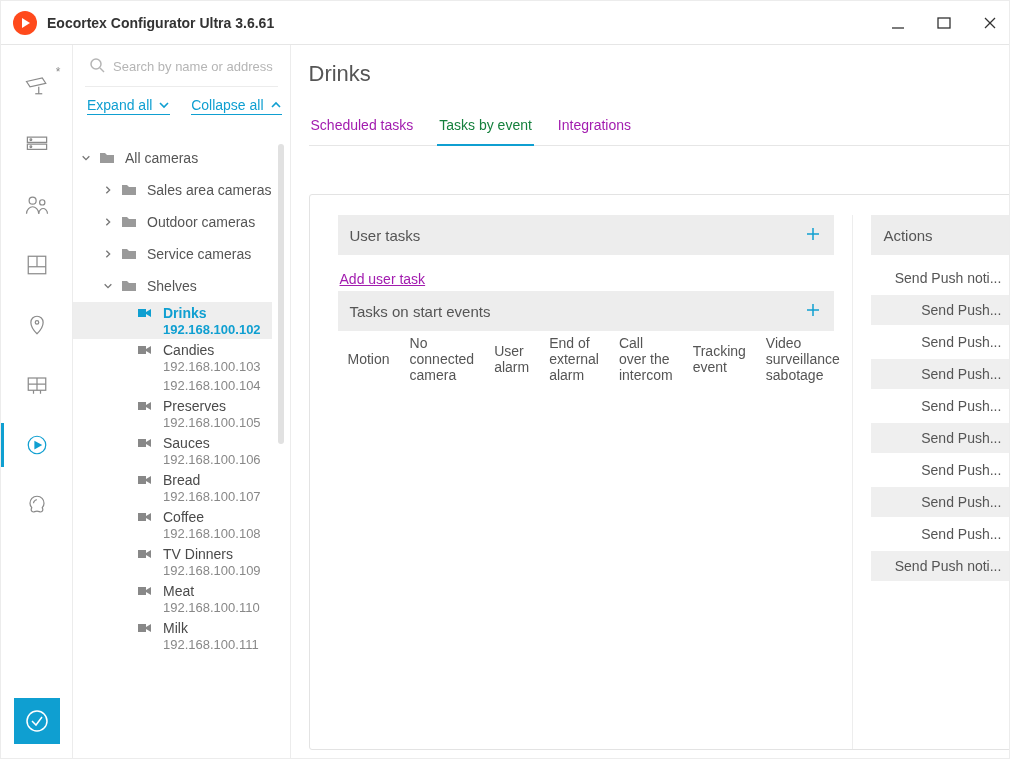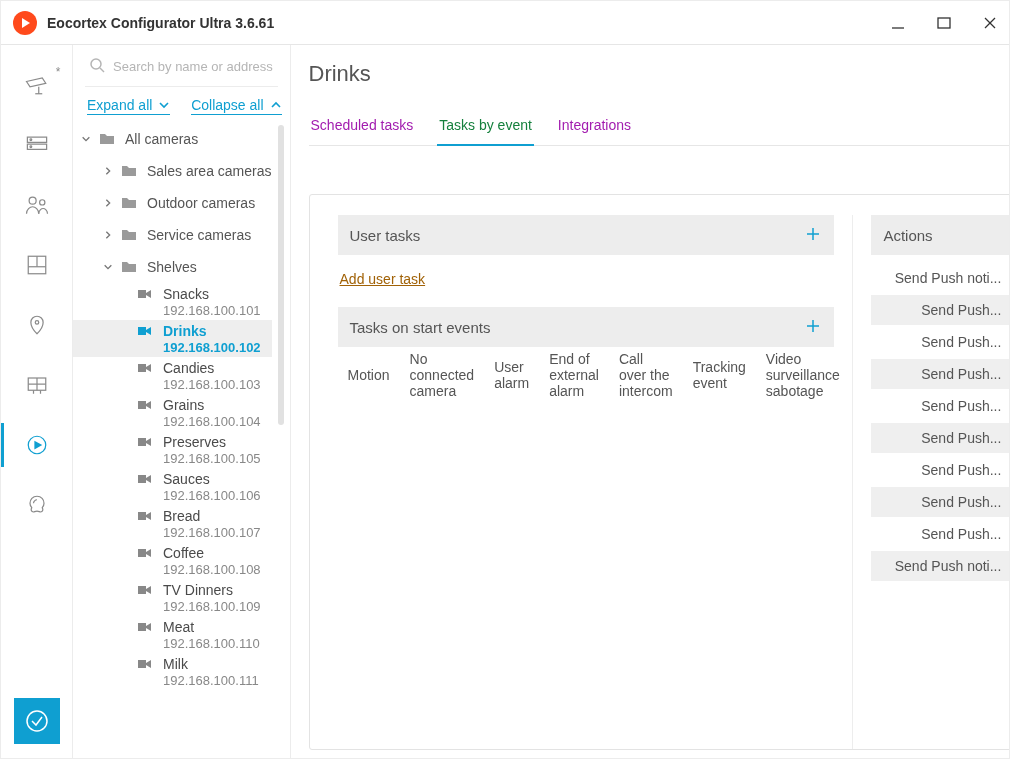--- a/index.html
+++ b/index.html
@@ -34,21 +34,21 @@
   .search-row { padding: 12px 16px 10px 16px; display:flex; color:#b5b5b5; }
   .search-row svg { width:16px; height:16px; stroke:#b5b5b5; fill:none; stroke-width:1.5; margin-right:8px;}
   .search-input { border:none; outline:none; font-size:13px; color:#666; width:100%; }
   .search-input::placeholder{ color:#b5b5b5;}
   .hr { height:1px; background:#ececec; margin: 0 12px 6px 12px;}
   .expand-row { display:flex; align-items:center; padding: 4px 6px 8px 14px; gap: 20px;}
   .linkish { color:#0f9fd1; display:flex; align-items:center; gap:6px; cursor:pointer; font-size:14px; border-bottom:1px solid #0f9fd1; padding-bottom:1px;}
   .linkish svg { width:12px; height:12px; stroke:#0f9fd1; fill:none; stroke-width:1.6;}
   .expand-row .collapse { margin-left:auto; margin-right:2px;}
 
-  .tree { flex:1; overflow:hidden; position:relative; padding-right:18px; }
+  .tree { flex:1; overflow:hidden; position:relative; padding-right:18px; margin-top:19px;}
   .scrollbar { position:absolute; right:6px; top:2px; width:6px; height:300px; background:#e1e1e1; border-radius:3px; }
   .tree-node { display:flex; align-items:center; height:32px; font-size:14px; color:#555; cursor:pointer;}
   .tree-node.group { height:32px; }
   .tree-node .arrow { width:14px; display:flex; align-items:center; justify-content:center; color:#9a9a9a; margin-left: var(--ind, 8px); margin-right:4px;}
   .tree-node .arrow svg{ width:10px; height:10px; stroke:#777; fill:none; stroke-width:1.6;}
   .folder-ic, .cam-ic { display:flex; align-items:center; justify-content:center; width:20px; margin-right:8px; color:#9a9a9a;}
   .folder-ic svg, .cam-ic svg { width:18px; height:18px; fill:#9a9a9a; }
   .cam-ic svg { fill:#888; }
   .label { white-space:nowrap; }
   .camera-row { padding: 2px 0 2px 0;}
@@ -67,21 +67,21 @@
   .tab.active { color:#15803d; }
   .tab.active::after { content:""; position:absolute; left:0; right:0; bottom:-1px; height:2px; background:#0f9fd1;}
   .workspace { display:flex; gap:18px; flex:1; border:1px solid #e3e3e3; border-radius:3px; padding:20px 14px 0 28px; overflow:hidden;margin-top:32px;}
   .column { flex:1; min-width:0; display:flex; flex-direction:column; }
   .column.sep { max-width: 254px; text-align: right;}
   .col-divider { width:1px; background:#ededed; }
 
   .section-header { background:#ededed; height:40px; display:flex; align-items:center; padding:0 12px; font-size:15px; color:#555; }
   .section-header .plus { margin-left:auto; color:#0f9fd1; cursor:pointer; }
   .section-header .plus svg { width:18px; height:18px; stroke:#0f9fd1; fill:none; stroke-width:1.5;}
-  .addlink { color:#a16207; text-decoration:underline; padding: 16px 2px 20px 2px; display:inline-block; cursor:pointer;}
+  .addlink { color:#a21caf; text-decoration:underline; padding: 16px 2px 4px 2px; display:inline-block; cursor:pointer;}
 
   .event-list { display:flex; flex-direction:row; }
   .event-item { height:36px; display:flex; align-items:center; padding:0 10px; color:#555; cursor:pointer;}
   .event-item.selected { background:#eeeeee; color:#0f9fd1; }
   .event-item .trash { margin-left:auto; display:none; }
   .event-item.selected .trash { display:flex; }
   .trash svg { width:16px; height:16px; stroke:#0f9fd1; fill:none; stroke-width:1.3; }
 
   .action-list { display:flex; flex-direction:column; gap:2px; padding-top:8px; padding-right:6px;}
   .action-item { height:30px; display:flex; align-items:center; padding:0 8px; color:#555; }
@@ -324,31 +324,20 @@
               <use href="#i-chev-down"></use>
             </svg>
           </span>
           <span class="folder-ic">
             <svg viewBox="0 0 18 18">
               <use href="#i-folder"></use>
             </svg>
           </span>
           <span class="label">Shelves</span>
         </div>
-        <div class="camera-row">
-          <div class="inner" style="--ind:62px">
-            <span class="cam-ic">
-              <svg viewBox="0 0 18 18">
-                <use href="#i-camera"></use>
-              </svg>
-            </span>
-            <span class="label">Snacks</span>
-          </div>
-          <div class="sub" style="--ind2:90px">192.168.100.101</div>
-        </div>
         <div class="camera-row selected">
           <div class="inner" style="--ind:62px">
             <span class="cam-ic">
               <svg viewBox="0 0 18 18">
                 <use href="#i-camera"></use>
               </svg>
             </span>
             <span class="label">Drinks</span>
           </div>
           <div class="sub" style="--ind2:90px">192.168.100.102</div>
@@ -358,28 +347,20 @@
             <span class="cam-ic">
               <svg viewBox="0 0 18 18">
                 <use href="#i-camera"></use>
               </svg>
             </span>
             <span class="label">Candies</span>
           </div>
           <div class="sub" style="--ind2:90px">192.168.100.103</div>
         </div>
         <div class="camera-row">
-          <div class="inner" style="--ind:62px">
-            <span class="cam-ic">
-              <svg viewBox="0 0 18 18">
-                <use href="#i-camera"></use>
-              </svg>
-            </span>
-            <span class="label">Grains</span>
-          </div>
           <div class="sub" style="--ind2:90px">192.168.100.104</div>
         </div>
         <div class="camera-row">
           <div class="inner" style="--ind:62px">
             <span class="cam-ic">
               <svg viewBox="0 0 18 18">
                 <use href="#i-camera"></use>
               </svg>
             </span>
             <span class="label">Preserves</span>

